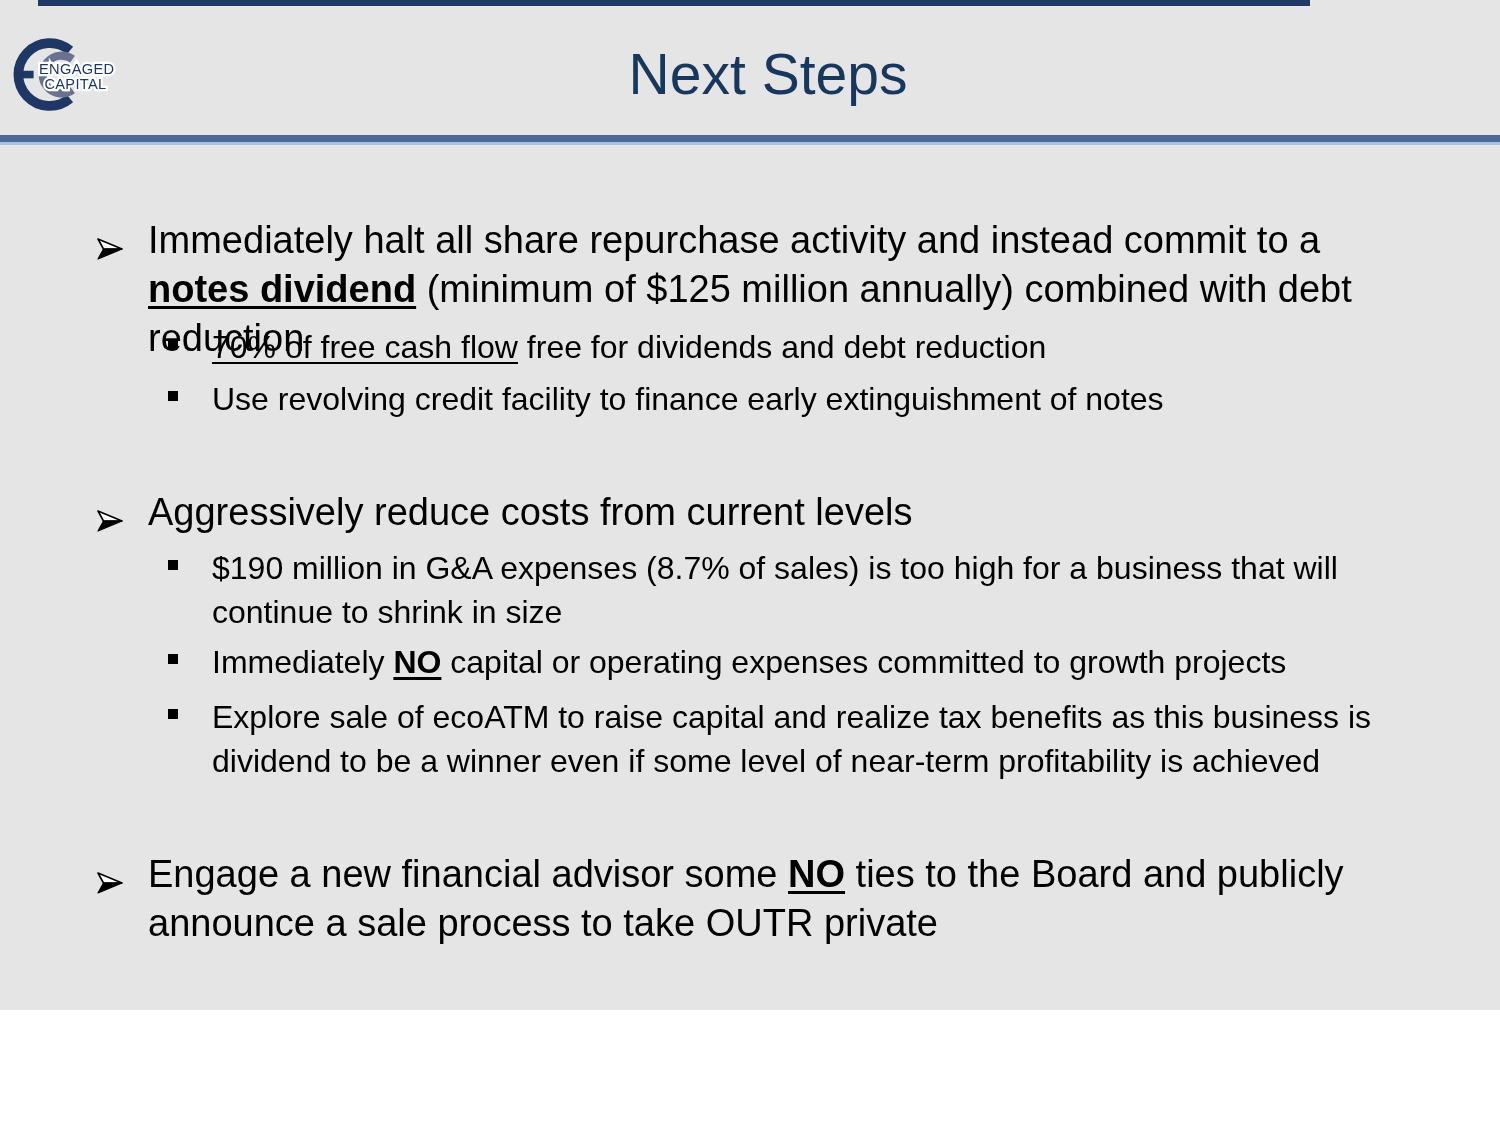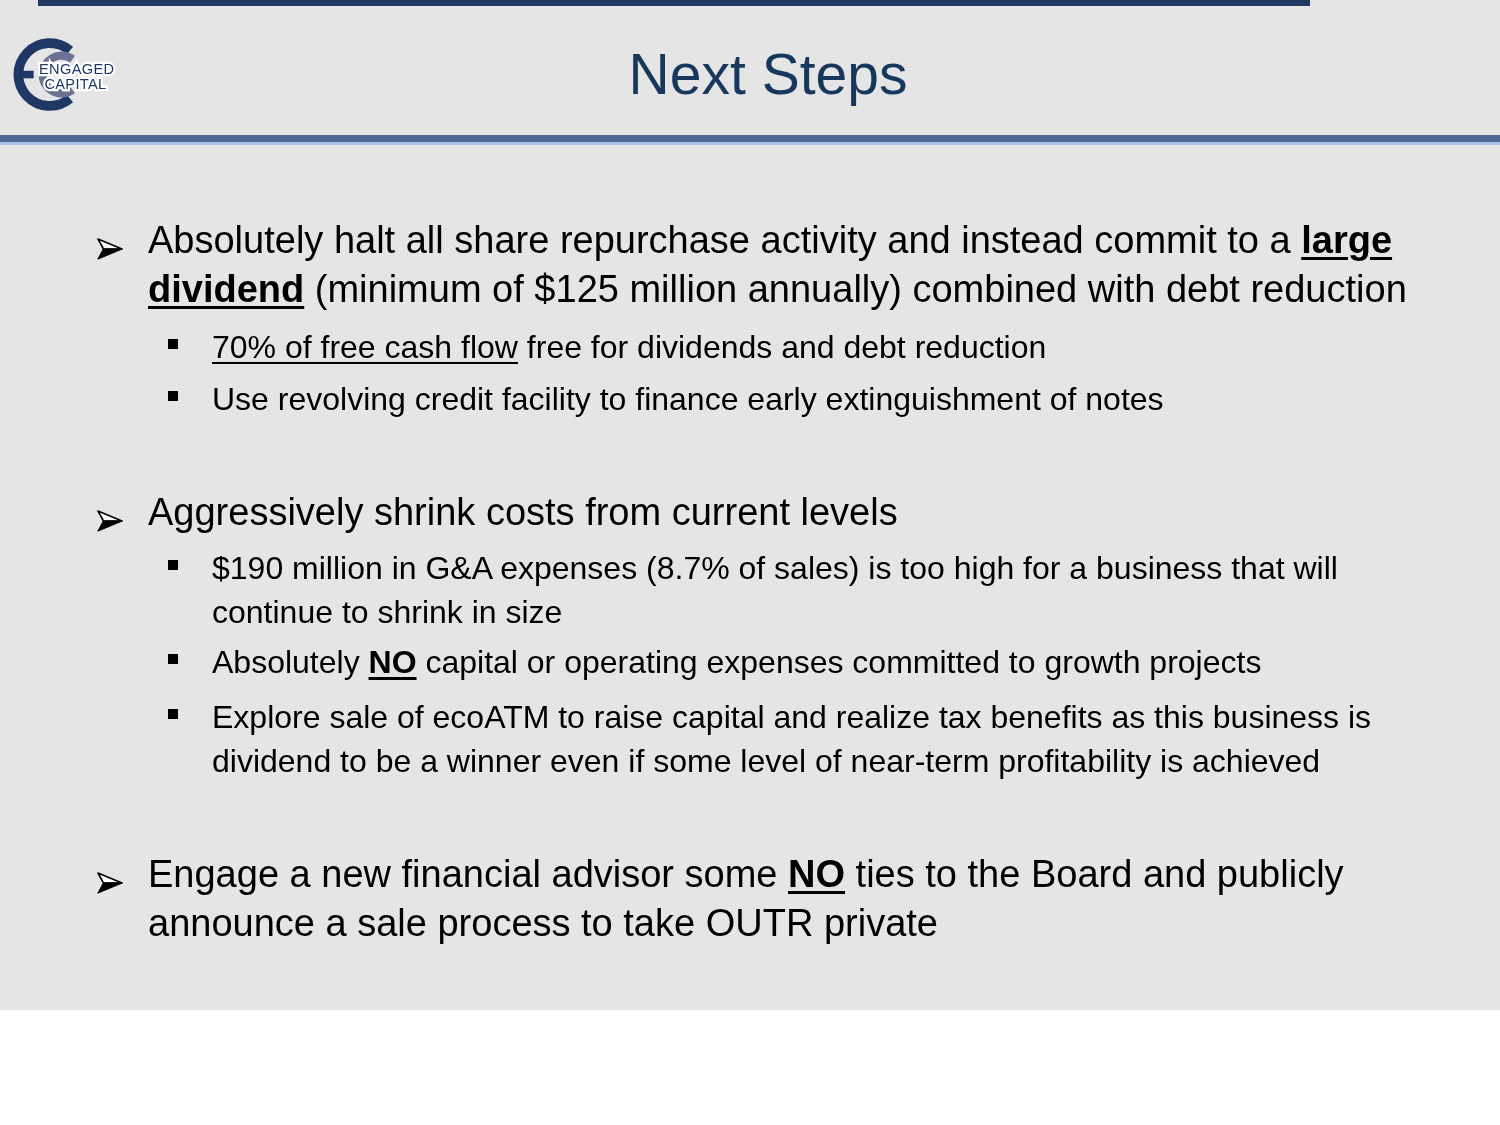--- a/index.html
+++ b/index.html
@@ -72,44 +72,44 @@
   <div class="title-rule">
     <div class="title-rule-light"></div>
   </div>
 
   <div id="bullets">
       <div class="bullet lvl1" style="top: 216px;">
         <span class="marker"><svg width="30" height="26" viewBox="0 0 30 26">
             <path d="M3 3 L27 13 L8.5 13 Z" fill="#ffffff" stroke="#000000" stroke-width="1.6" stroke-linejoin="round"></path>
             <path d="M27 13 L3 23 L8.5 13 Z" fill="#000000" stroke="#000000" stroke-width="1.2" stroke-linejoin="round"></path>
           </svg></span>
-        <div class="btext"><span class="seg-normal">Absolutely halt all share repurchase activity and instead commit to a </span><span class="seg-bold_underline">large dividend</span><span class="seg-normal"> (minimum of $125 million annually) combined with debt reduction</span></div>
+        <div class="btext"><span class="seg-normal">Immediately halt all share repurchase activity and instead commit to a </span><span class="seg-bold_underline">notes dividend</span><span class="seg-normal"> (minimum of $125 million annually) combined with debt reduction</span></div>
       </div>
       <div class="bullet lvl2" style="top: 325px;">
         <span class="marker"></span>
         <div class="btext"><span class="seg-underline">70% of free cash flow</span><span class="seg-normal"> free for dividends and debt reduction</span></div>
       </div>
       <div class="bullet lvl2" style="top: 377px;">
         <span class="marker"></span>
         <div class="btext"><span class="seg-normal">Use revolving credit facility to finance early extinguishment of notes</span></div>
       </div>
       <div class="bullet lvl1" style="top: 488px;">
         <span class="marker"><svg width="30" height="26" viewBox="0 0 30 26">
             <path d="M3 3 L27 13 L8.5 13 Z" fill="#ffffff" stroke="#000000" stroke-width="1.6" stroke-linejoin="round"></path>
             <path d="M27 13 L3 23 L8.5 13 Z" fill="#000000" stroke="#000000" stroke-width="1.2" stroke-linejoin="round"></path>
           </svg></span>
-        <div class="btext"><span class="seg-normal">Aggressively shrink costs from current levels</span></div>
+        <div class="btext"><span class="seg-normal">Aggressively reduce costs from current levels</span></div>
       </div>
       <div class="bullet lvl2" style="top: 546px;">
         <span class="marker"></span>
         <div class="btext"><span class="seg-normal">$190 million in G&amp;A expenses (8.7% of sales) is too high for a business that will continue to shrink in size</span></div>
       </div>
       <div class="bullet lvl2" style="top: 640px;">
         <span class="marker"></span>
-        <div class="btext"><span class="seg-normal">Absolutely </span><span class="seg-bold_underline">NO</span><span class="seg-normal"> capital or operating expenses committed to growth projects</span></div>
+        <div class="btext"><span class="seg-normal">Immediately </span><span class="seg-bold_underline">NO</span><span class="seg-normal"> capital or operating expenses committed to growth projects</span></div>
       </div>
       <div class="bullet lvl2" style="top: 695px;">
         <span class="marker"></span>
         <div class="btext"><span class="seg-normal">Explore sale of ecoATM to raise capital and realize tax benefits as this business is dividend to be a winner even if some level of near-term profitability is achieved</span></div>
       </div>
       <div class="bullet lvl1" style="top: 850px;">
         <span class="marker"><svg width="30" height="26" viewBox="0 0 30 26">
             <path d="M3 3 L27 13 L8.5 13 Z" fill="#ffffff" stroke="#000000" stroke-width="1.6" stroke-linejoin="round"></path>
             <path d="M27 13 L3 23 L8.5 13 Z" fill="#000000" stroke="#000000" stroke-width="1.2" stroke-linejoin="round"></path>
           </svg></span>

